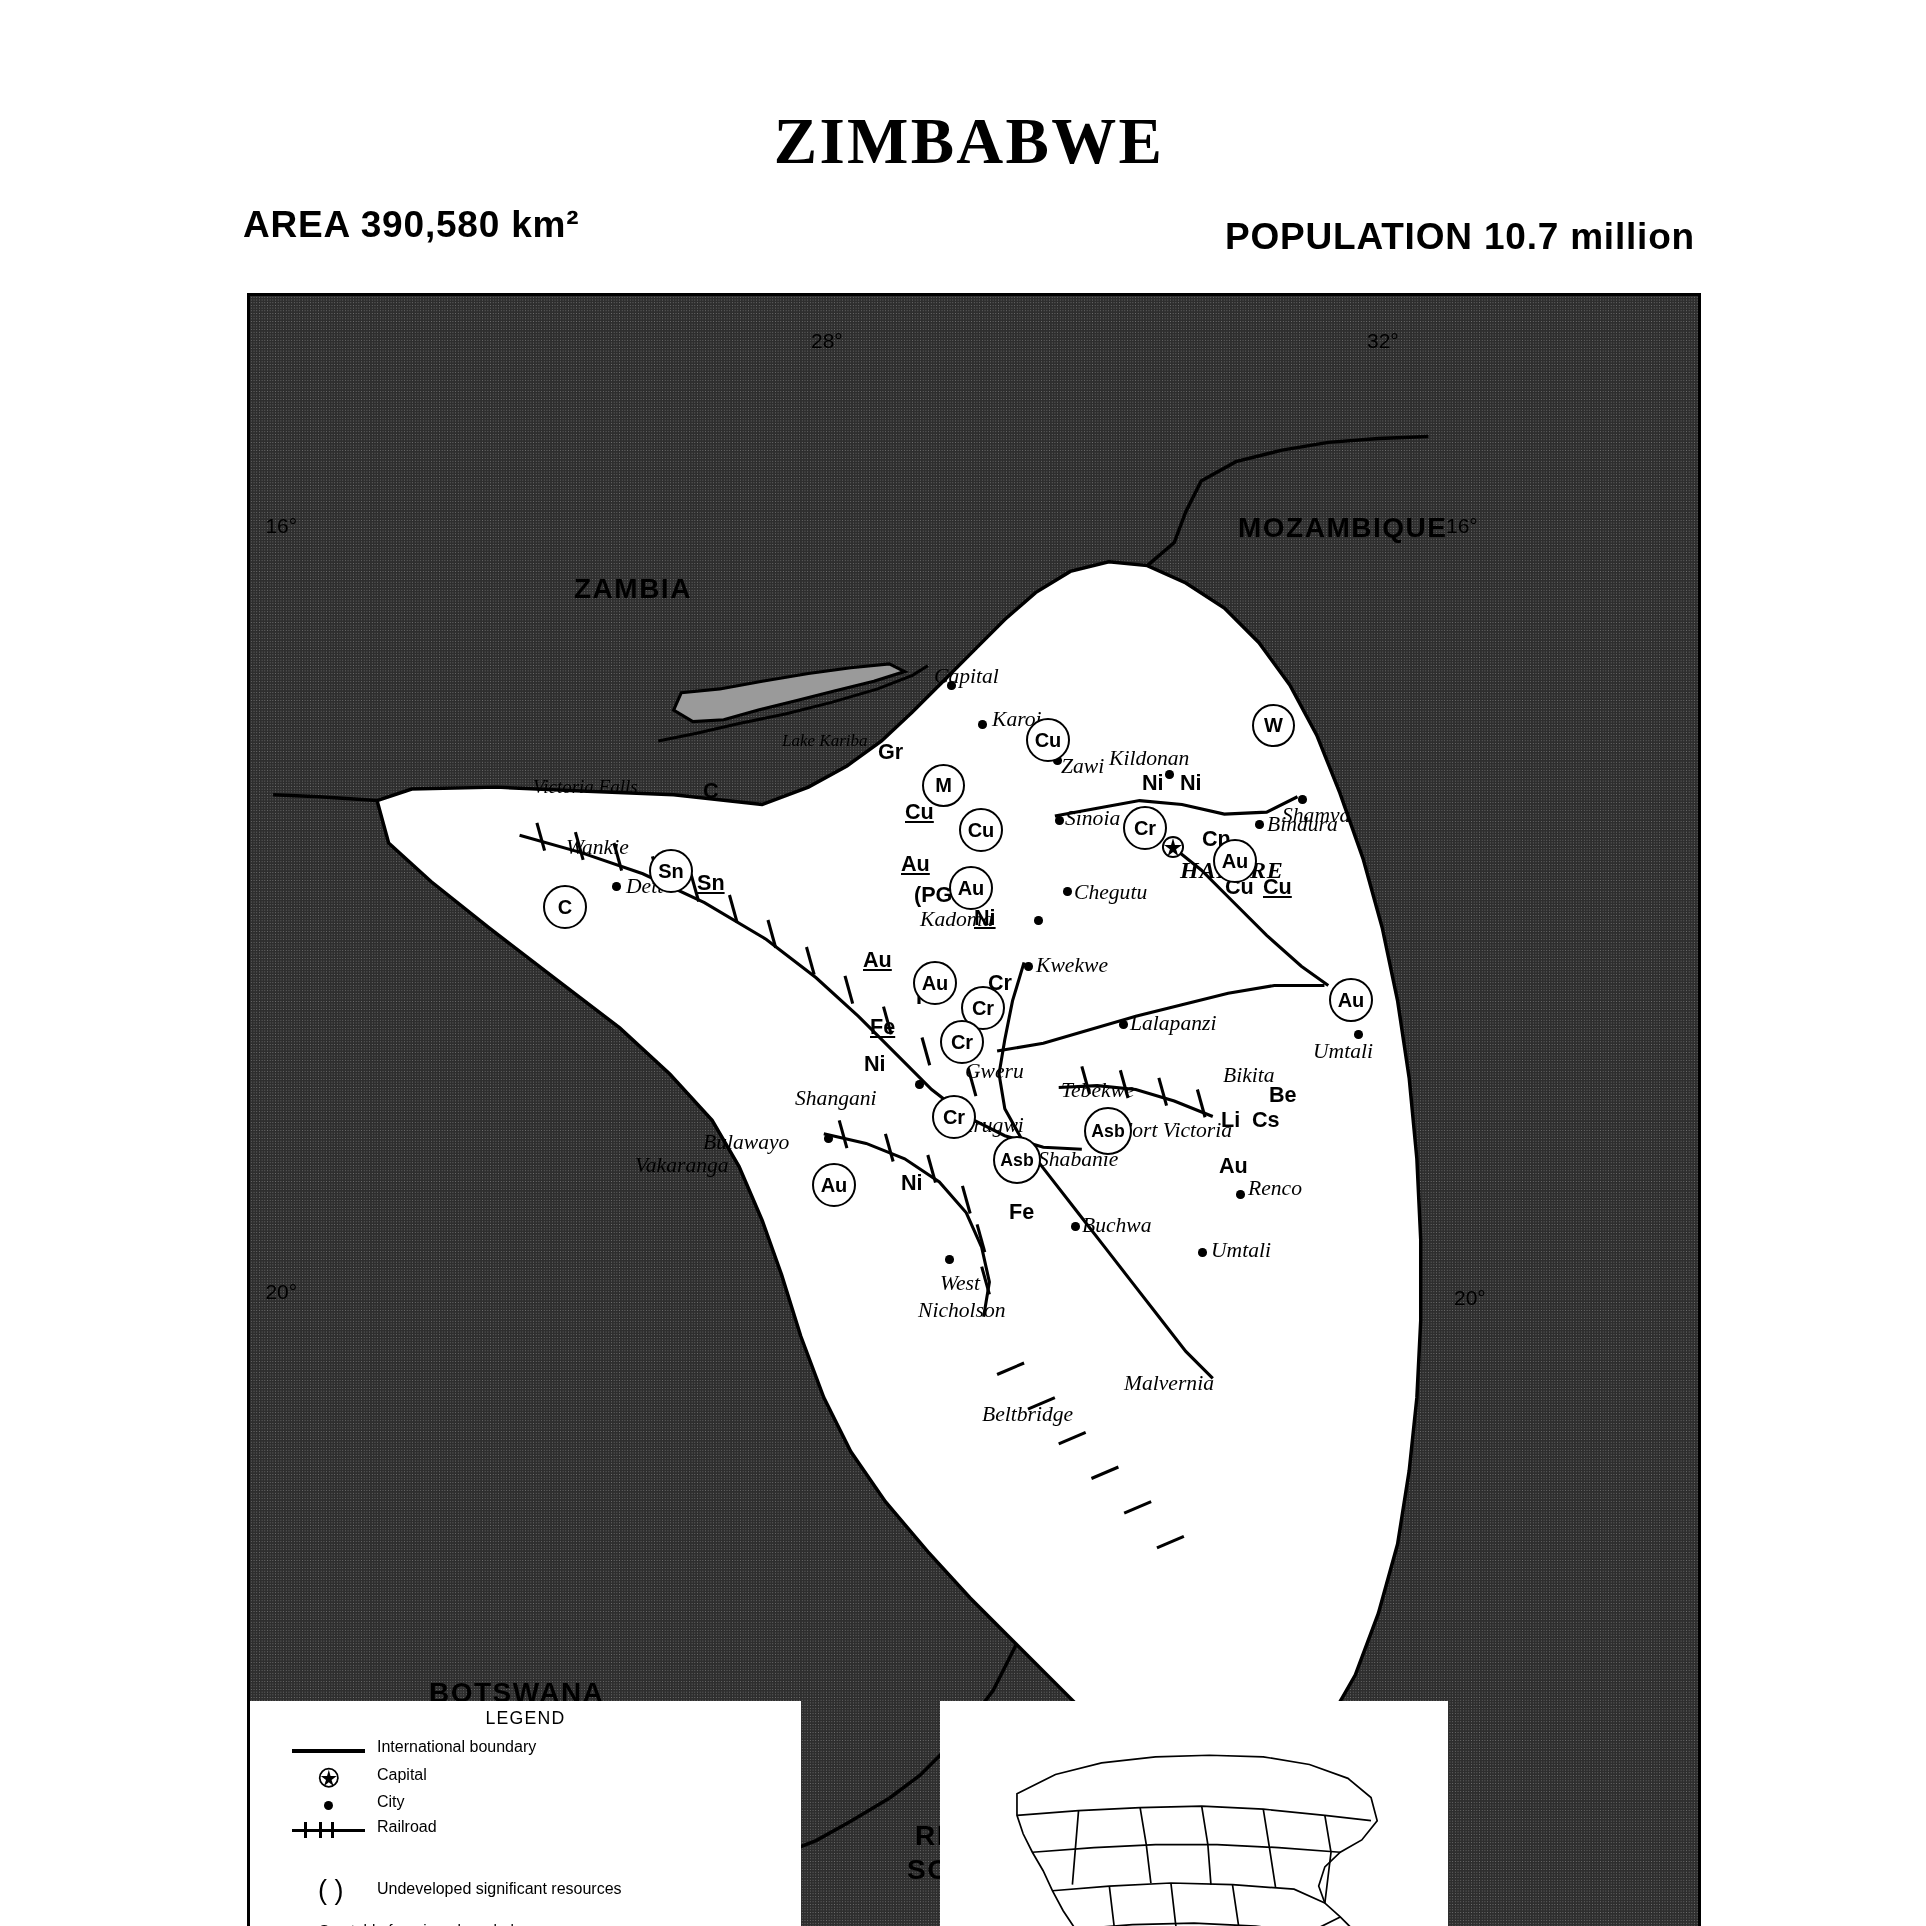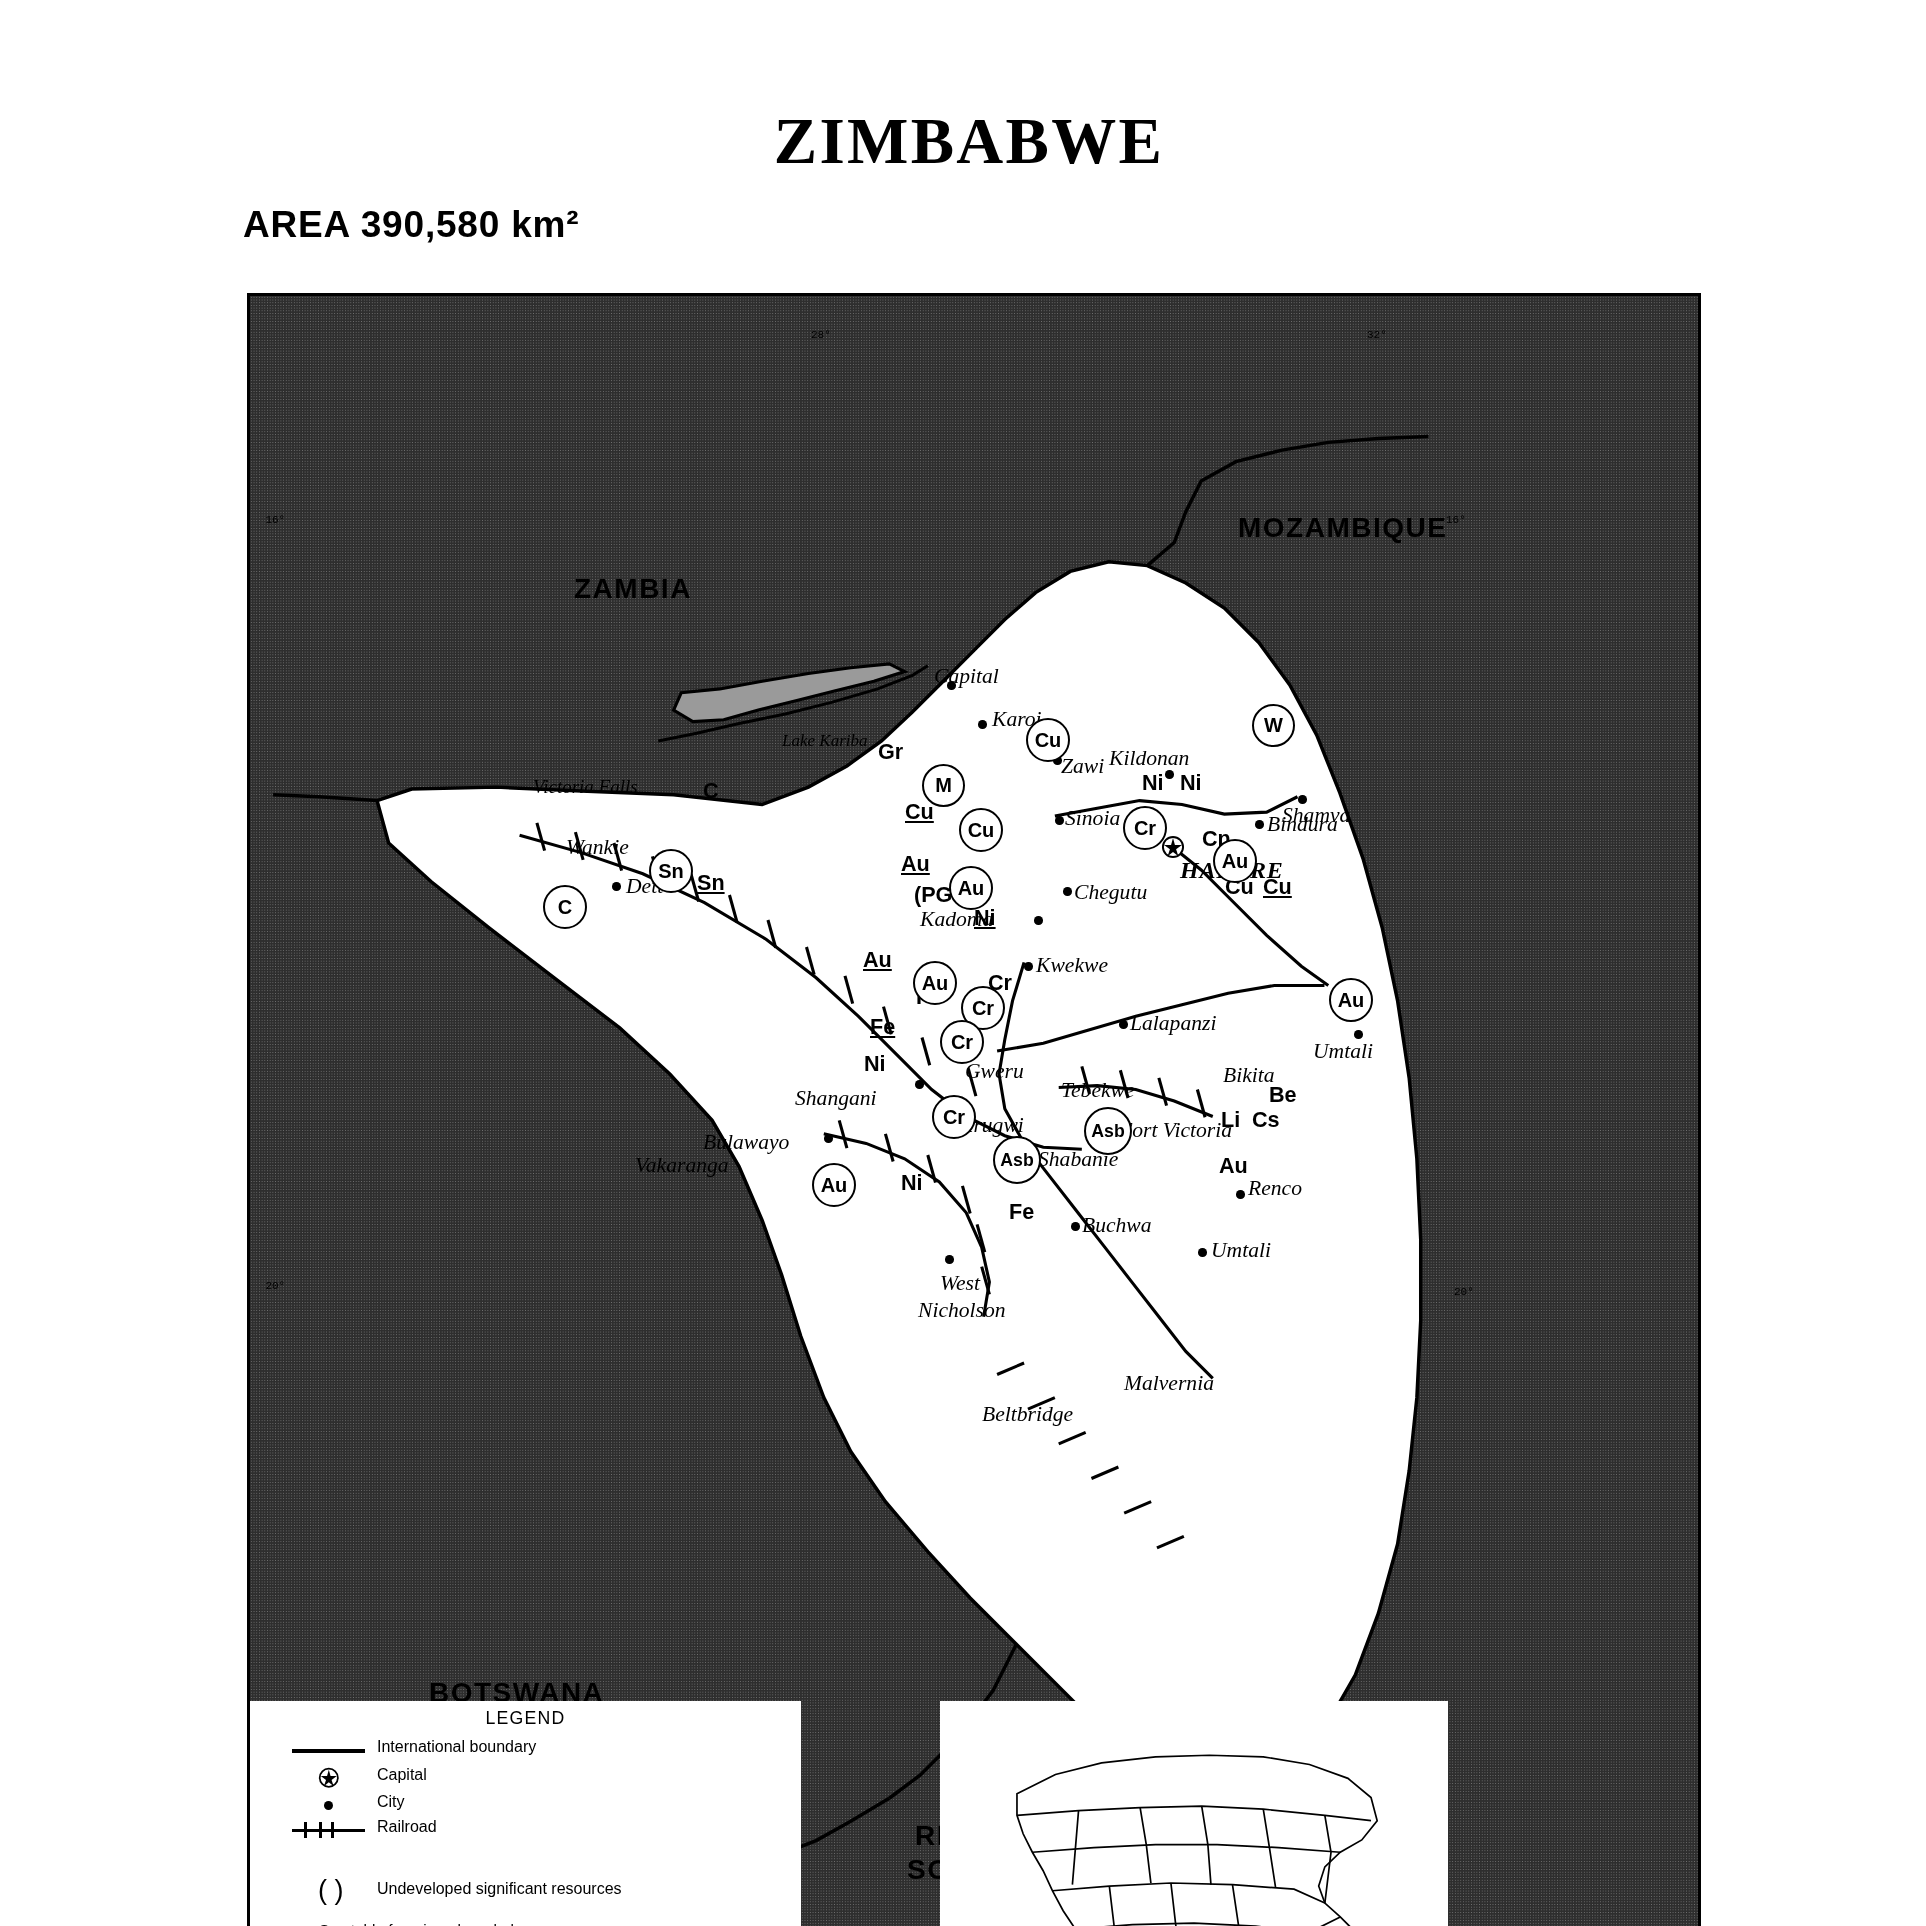--- a/index.html
+++ b/index.html
@@ -46,21 +46,21 @@
   .city-name{font-family:"Liberation Serif", serif;font-style:italic;font-size:21.6px;}
   .city-name.bold{font-weight:bold;font-style:normal;font-family:"Liberation Sans",sans-serif;letter-spacing:0.8px;}
   .dot{position:absolute;width:8.5px;height:8.5px;border-radius:50%;background:#000;}
   .mineral{font-size:21.6px;font-weight:bold;font-family:"Liberation Sans",sans-serif;}
   .mineral.u{text-decoration:underline;}
   .circle-sym{
     position:absolute;border:2.7px solid #000;border-radius:50%;background:#fff;
     display:flex;align-items:center;justify-content:center;
     font-size:20px;font-weight:bold;
   }
-  .coord{position:absolute;font-size:11px;font-family:Liberation Mono, monospace;}
+  .coord{position:absolute;font-size:21px;font-family:Liberation Sans, sans-serif;}
 
   
   .capital-sym{position:absolute;width:24px;height:24px;}
 
   
   #legend{
     position:absolute;left:250px;top:1701px;width:551px;height:401px;
     background:#fff;border:0;
   }
   #legend .lg-title{
@@ -91,20 +91,21 @@
   }
   #inset svg{display:block;width:100%;height:100%;}
 </style>
 </head>
 <body>
 
 <div id="page">
 
   <div id="title">ZIMBABWE</div>
   <div id="area-label">AREA  390,580 km²</div>
+  <div id="pop-label">POPULATION  10.7 million</div>
 
   <div id="map-frame">
     <div class="noise"></div>
 
     <svg id="country" viewBox="0 0 3760 5470" preserveAspectRatio="none">
 
       <path d="M1330,1320 L1100,1295 L860,1285 L640,1275 L420,1280 L330,1310
                L360,1420 L470,1520 L620,1640 L790,1770 L960,1900 L1090,2020
                L1200,2140 L1270,2260 L1330,2400 L1380,2540 L1430,2700
                L1490,2860 L1560,3000 L1650,3130 L1760,3260 L1870,3380

